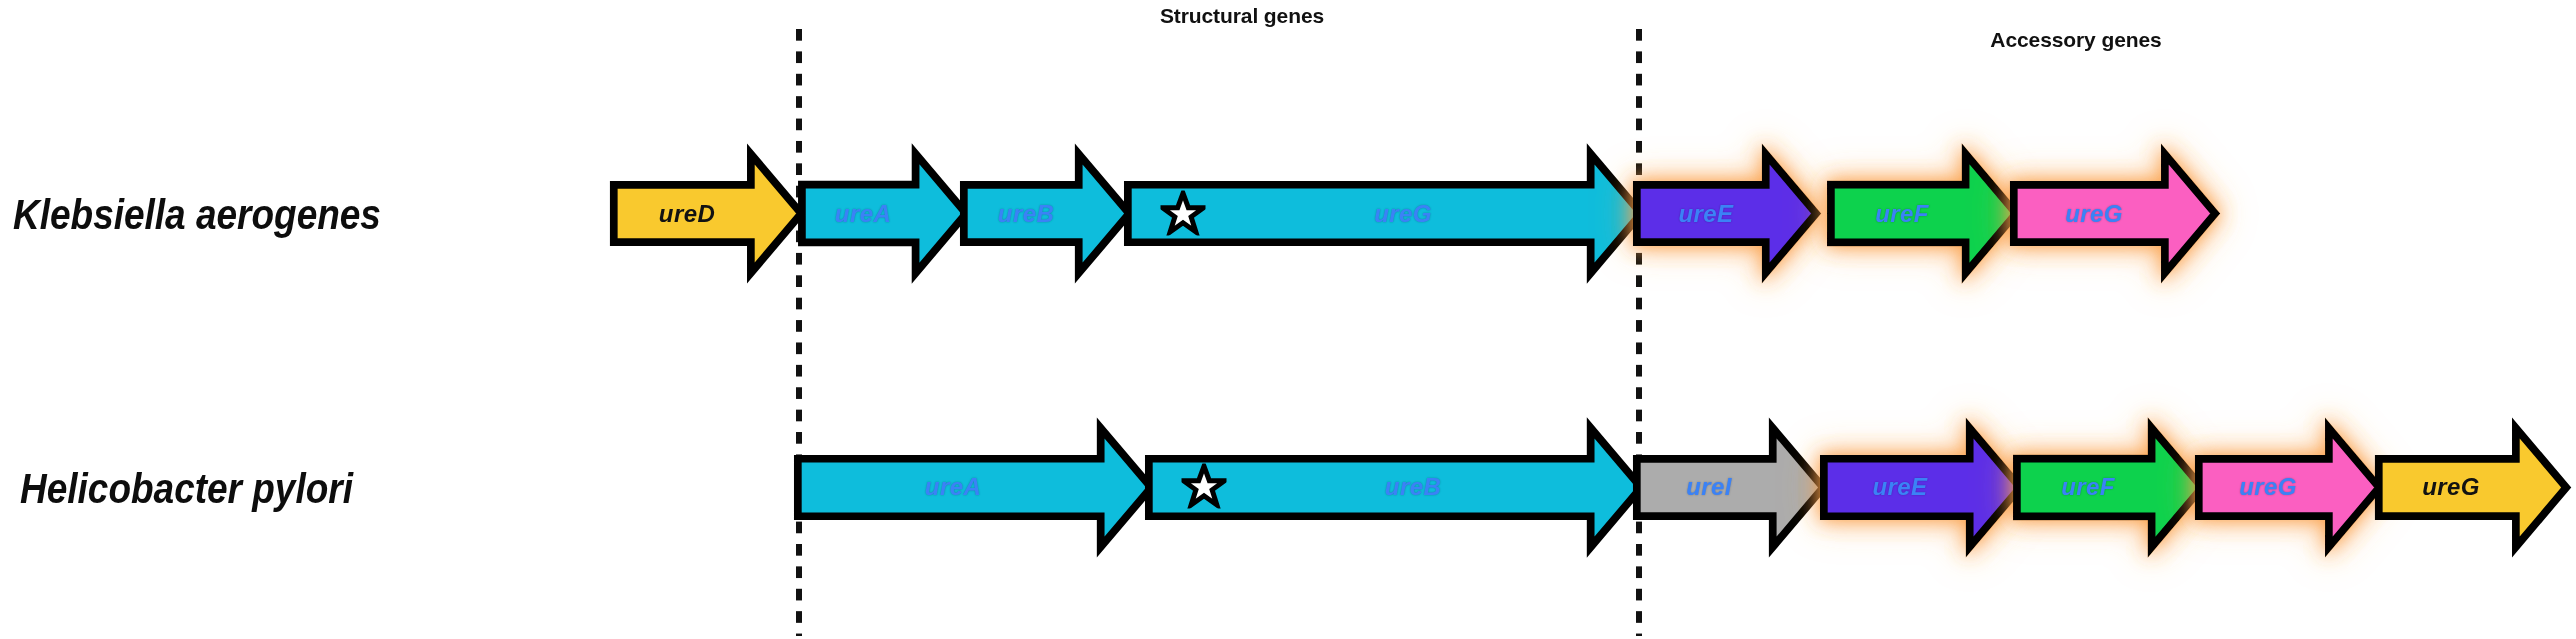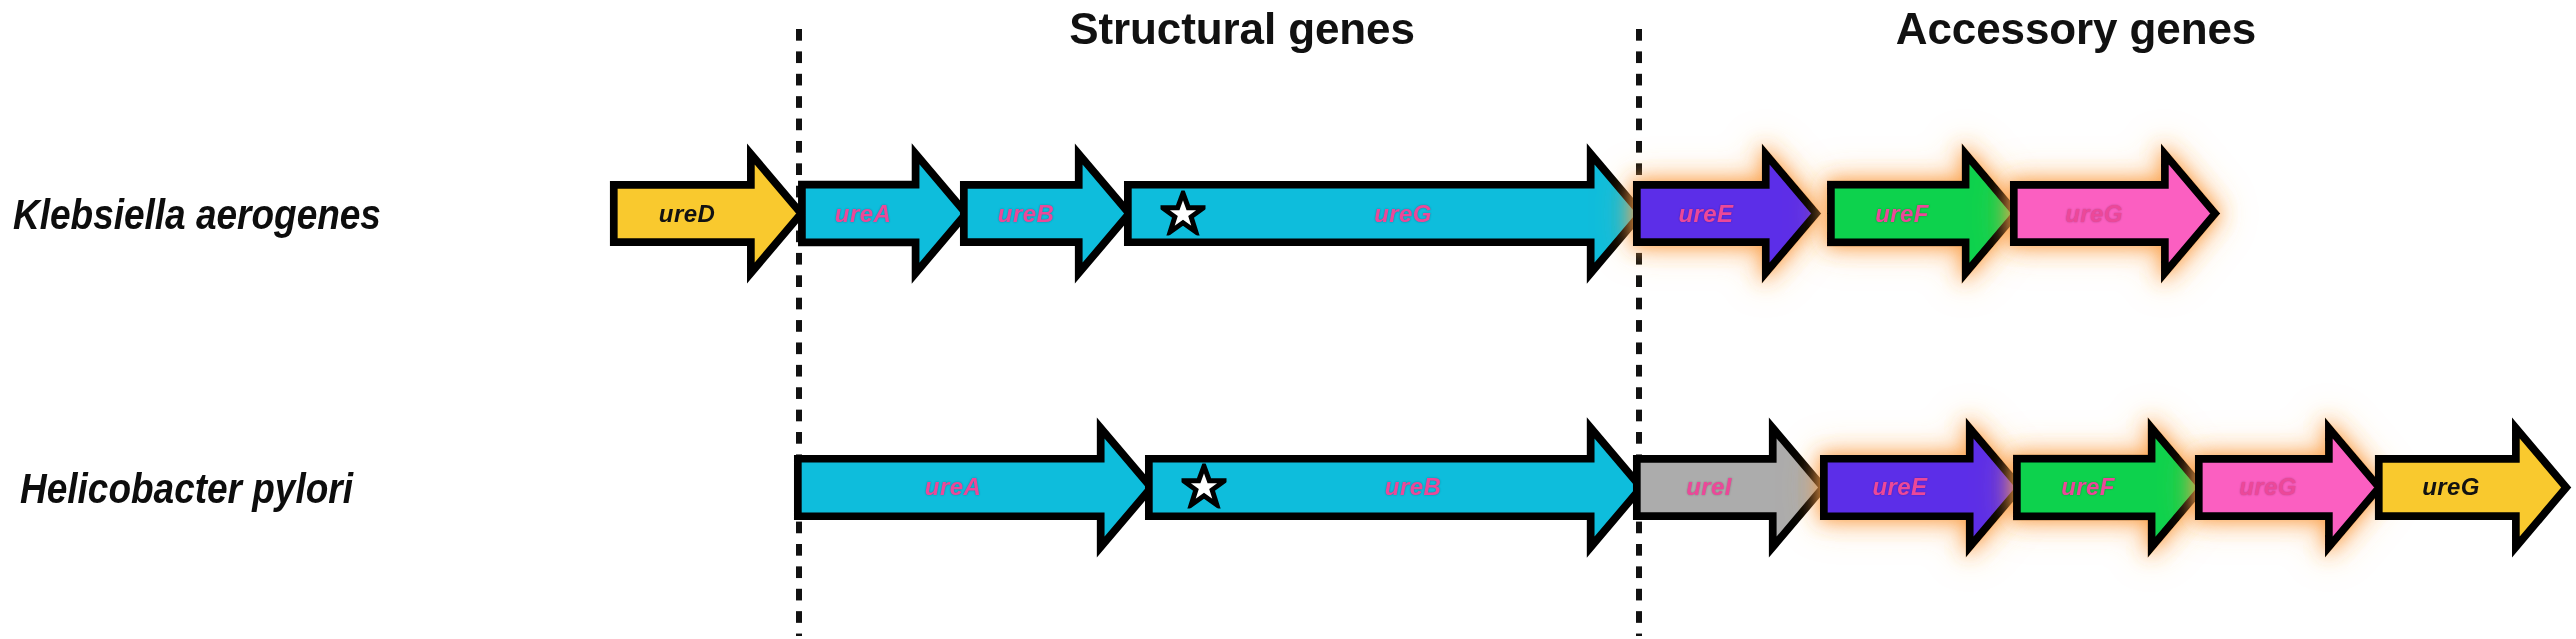--- a/index.html
+++ b/index.html
@@ -8,21 +8,21 @@
     background:#ffffff;
     font-family:"Liberation Sans", sans-serif;
     overflow:hidden;
   }
   #stage{position:relative;width:2576px;height:639px;}
 
   
   .section-label{
     position:absolute;
     font-family:"Liberation Sans", sans-serif;
-    font-size:44px;
+    font-size:21px;
     font-weight:600;
     color:#111111;
     white-space:nowrap;
     letter-spacing:-0.1px;
     top:4.2px;
     transform:translateX(-50%);
   }
 
   
   .organism-name{
@@ -57,35 +57,35 @@
     position:absolute;
     font-family:"Liberation Sans", sans-serif;
     font-style:italic;
     font-weight:bold;
     font-size:24px;
     white-space:nowrap;
     transform:translate(-50%,-50%);
     pointer-events:none;
     letter-spacing:0.4px;
   }
-  .label-light{ color:#ec4899; text-shadow:0 0 2.1px rgba(0,0,0,.28);font-style:italic; }
+  .label-light{ color:#3b82f6; text-shadow:0 0 2.1px rgba(0,0,0,.28);font-style:italic; }
   .label-dark { color:#121212; }
 
   .star-mark{
     position:absolute;
     transform:translate(-50%,-50%);
     pointer-events:none;
   }
 </style>
 </head>
 <body>
 
 <div id="stage">
     <div class="section-label" style="left: 1242px;">Structural genes</div>
-    <div class="section-label" style="left: 2076px;">Accessory genes</div>
+    <div class="section-label" style="left: 2076px; margin-top: 24px;">Accessory genes</div>
     <div class="divider" style="left: 796px; top: 29px; height: 607px;"></div>
     <div class="divider" style="left: 1636px; top: 29px; height: 607px;"></div>
     <div class="organism-name" style="left: 12.6px; top: 214px;">Klebsiella aerogenes</div>
     <div class="gene-arrow" style="left: 590px; top: 130px; width: 235px; height: 167px;">
       <svg width="235" height="167" viewBox="0 0 336 238">
         <polygon points="34.0,78.0 230.0,78.0 230.0,34.0 302.0,119.0 230.0,204.0 230.0,160.0 34.0,160.0" fill="#F9C92E" stroke="#000000" stroke-width="11" stroke-linejoin="miter"></polygon>
       </svg>
     </div>
     <div class="gene-label label-dark" style="left: 687px; top: 214px;">ureD</div>
     <div class="gene-arrow" style="left: 778px; top: 130px; width: 212px; height: 167px;">

